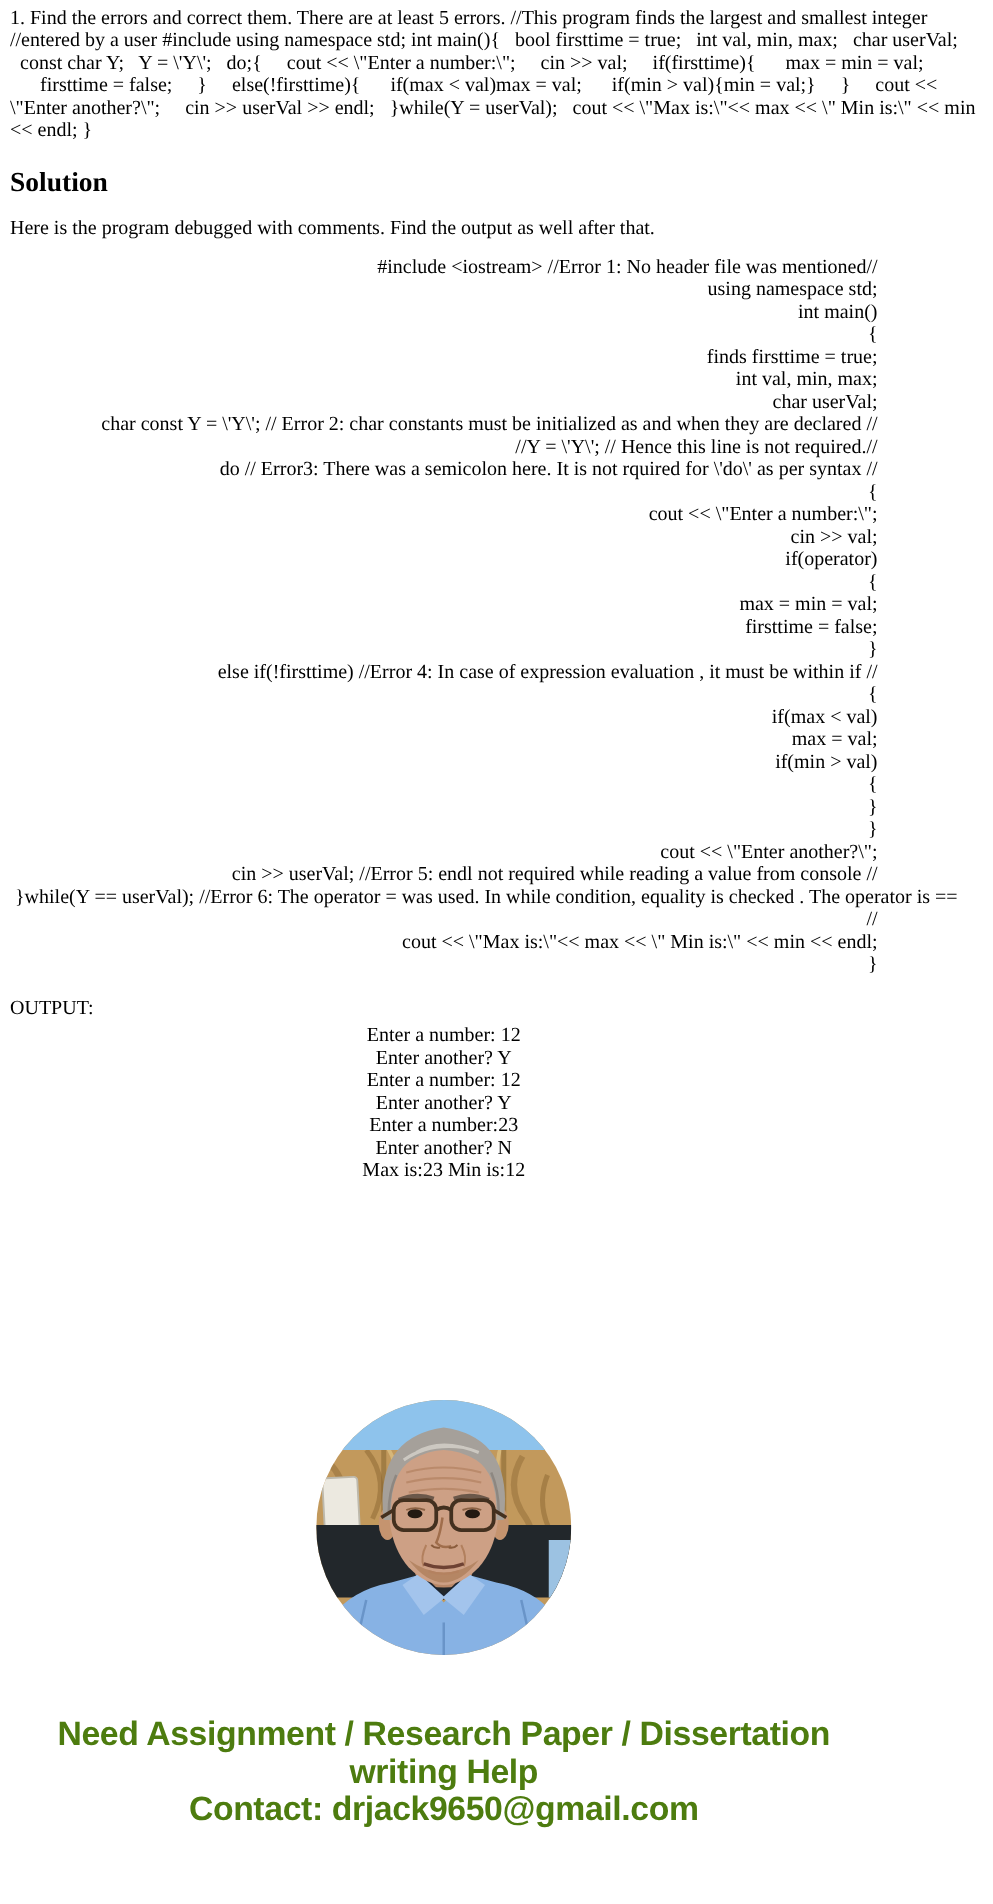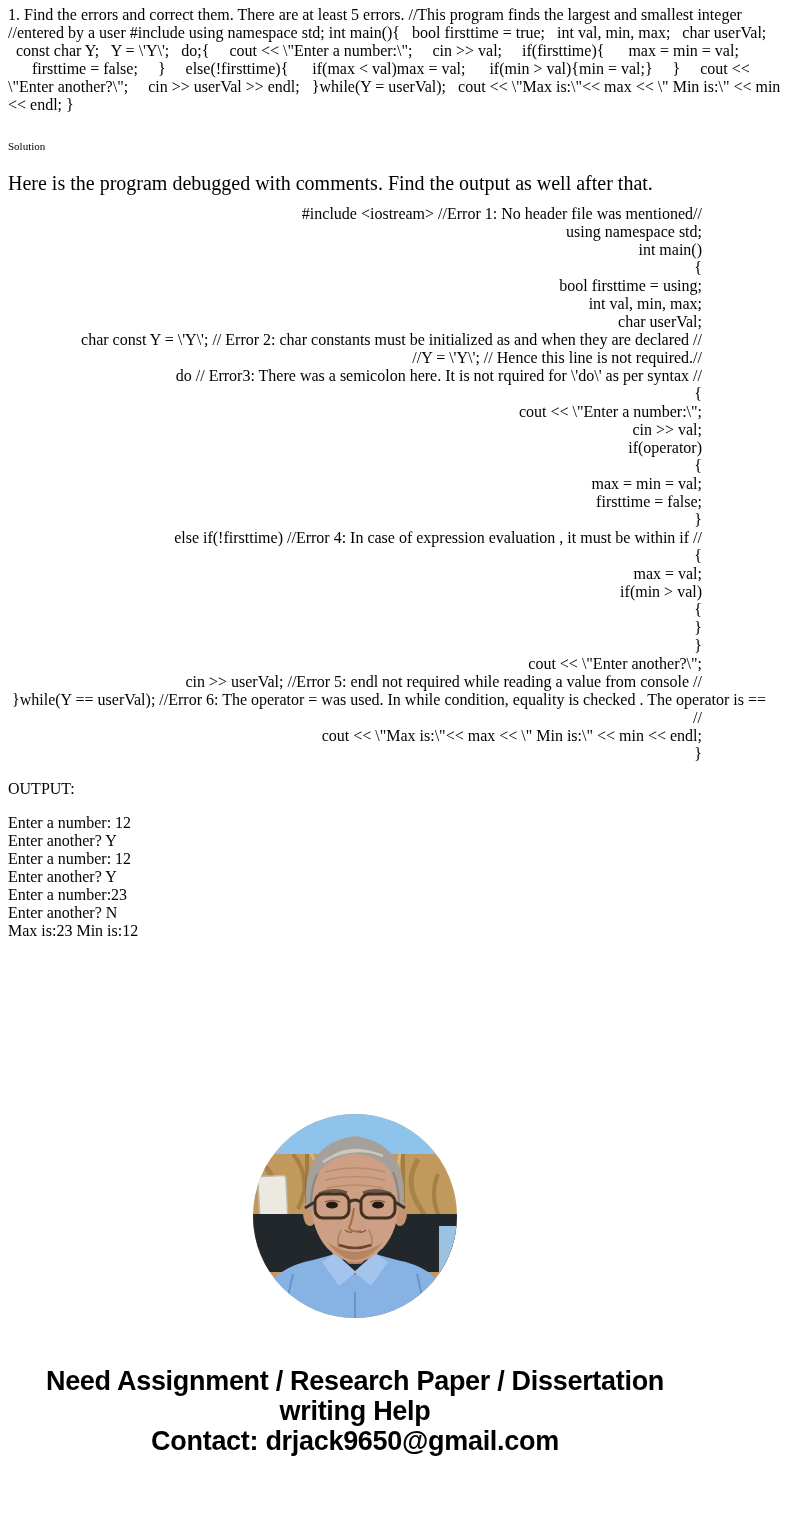--- a/index.html
+++ b/index.html
@@ -8,47 +8,47 @@
     font-family: "Liberation Serif", serif; color: #000000;
   }
   .page { padding: 6px 8px 0 8px; box-sizing: border-box; width: 710px; }
 
   .textblock { font-size: 16px; line-height: 18px; }
   .textblock .line { white-space: pre; }
 
   .question { }
 
   h2.heading {
-    font-size: 11px; line-height: 20px; font-weight: normal;
+    font-size: 22px; line-height: 20px; font-weight: bold;
     margin: 22px 0 0 0;
   }
 
-  .intro { margin: 18px 0 0 0; font-size: 20px; line-height: 18px; }
+  .intro { margin: 18px 0 0 0; font-size: 16px; line-height: 18px; }
 
   .code { margin-top: 13px; text-align: right; }
 
   .output-label { margin: 17px 0 0 0; font-size: 16px; line-height: 18px; }
 
-  .output { margin-top: 16px; }
+  .output { margin-top: 4px; text-align: center; }
 
   .avatar-wrap {
     margin: 174px auto 0 auto;
     width: 204px; height: 204px;
   }
   .avatar-wrap svg { display: block; }
 
   .footer {
     margin-top: 48px;
     text-align: center;
     font-family: "Liberation Sans", sans-serif;
     font-weight: bold;
     font-size: 27px;
     line-height: 30px;
     letter-spacing: -0.3px;
-    color: #000000;
+    color: #4d7c0f;
   }
 </style>
 </head>
 <body>
 
 <div class="page">
 
   <div class="question textblock">
       <div class="line">1. Find the errors and correct them. There are at least 5 errors. //This program finds the largest and smallest integer</div>
       <div class="line">//entered by a user #include using namespace std; int main(){   bool firsttime = true;   int val, min, max;   char userVal;</div>
@@ -60,36 +60,37 @@
 
   <h2 class="heading">Solution</h2>
 
   <p class="intro">Here is the program debugged with comments. Find the output as well after that.</p>
 
   <div class="code textblock">
       <div class="line">#include &lt;iostream&gt; //Error 1: No header file was mentioned//</div>
       <div class="line">using namespace std;</div>
       <div class="line">int main()</div>
       <div class="line">{</div>
-      <div class="line">   bool firsttime = using;</div>
+      <div class="line">   finds firsttime = true;</div>
       <div class="line">   int val, min, max;</div>
       <div class="line">   char userVal;</div>
       <div class="line">   char const Y = \'Y\'; // Error 2: char constants must be initialized as and when they are declared //</div>
       <div class="line">   //Y = \'Y\'; // Hence this line is not required.//</div>
       <div class="line">   do // Error3: There was a semicolon here. It is not rquired for \'do\' as per syntax //</div>
       <div class="line">   {</div>
       <div class="line">    cout &lt;&lt; \"Enter a number:\";</div>
       <div class="line">    cin &gt;&gt; val;</div>
       <div class="line">    if(operator)</div>
       <div class="line">    {</div>
       <div class="line">       max = min = val;</div>
       <div class="line">       firsttime = false;</div>
       <div class="line">    }</div>
       <div class="line">    else if(!firsttime) //Error 4: In case of expression evaluation , it must be within if //</div>
       <div class="line">    {</div>
+      <div class="line">       if(max &lt; val)</div>
       <div class="line">         max = val;</div>
       <div class="line">       if(min &gt; val)</div>
       <div class="line">       {</div>
       <div class="line">       }</div>
       <div class="line">    }</div>
       <div class="line">    cout &lt;&lt; \"Enter another?\";</div>
       <div class="line">    cin &gt;&gt; userVal; //Error 5: endl not required while reading a value from console //</div>
       <div class="line"> }while(Y == userVal); //Error 6: The operator = was used. In while condition, equality is checked . The operator is ==</div>
       <div class="line">//</div>
       <div class="line">   cout &lt;&lt; \"Max is:\"&lt;&lt; max &lt;&lt; \" Min is:\" &lt;&lt; min &lt;&lt; endl;</div>

